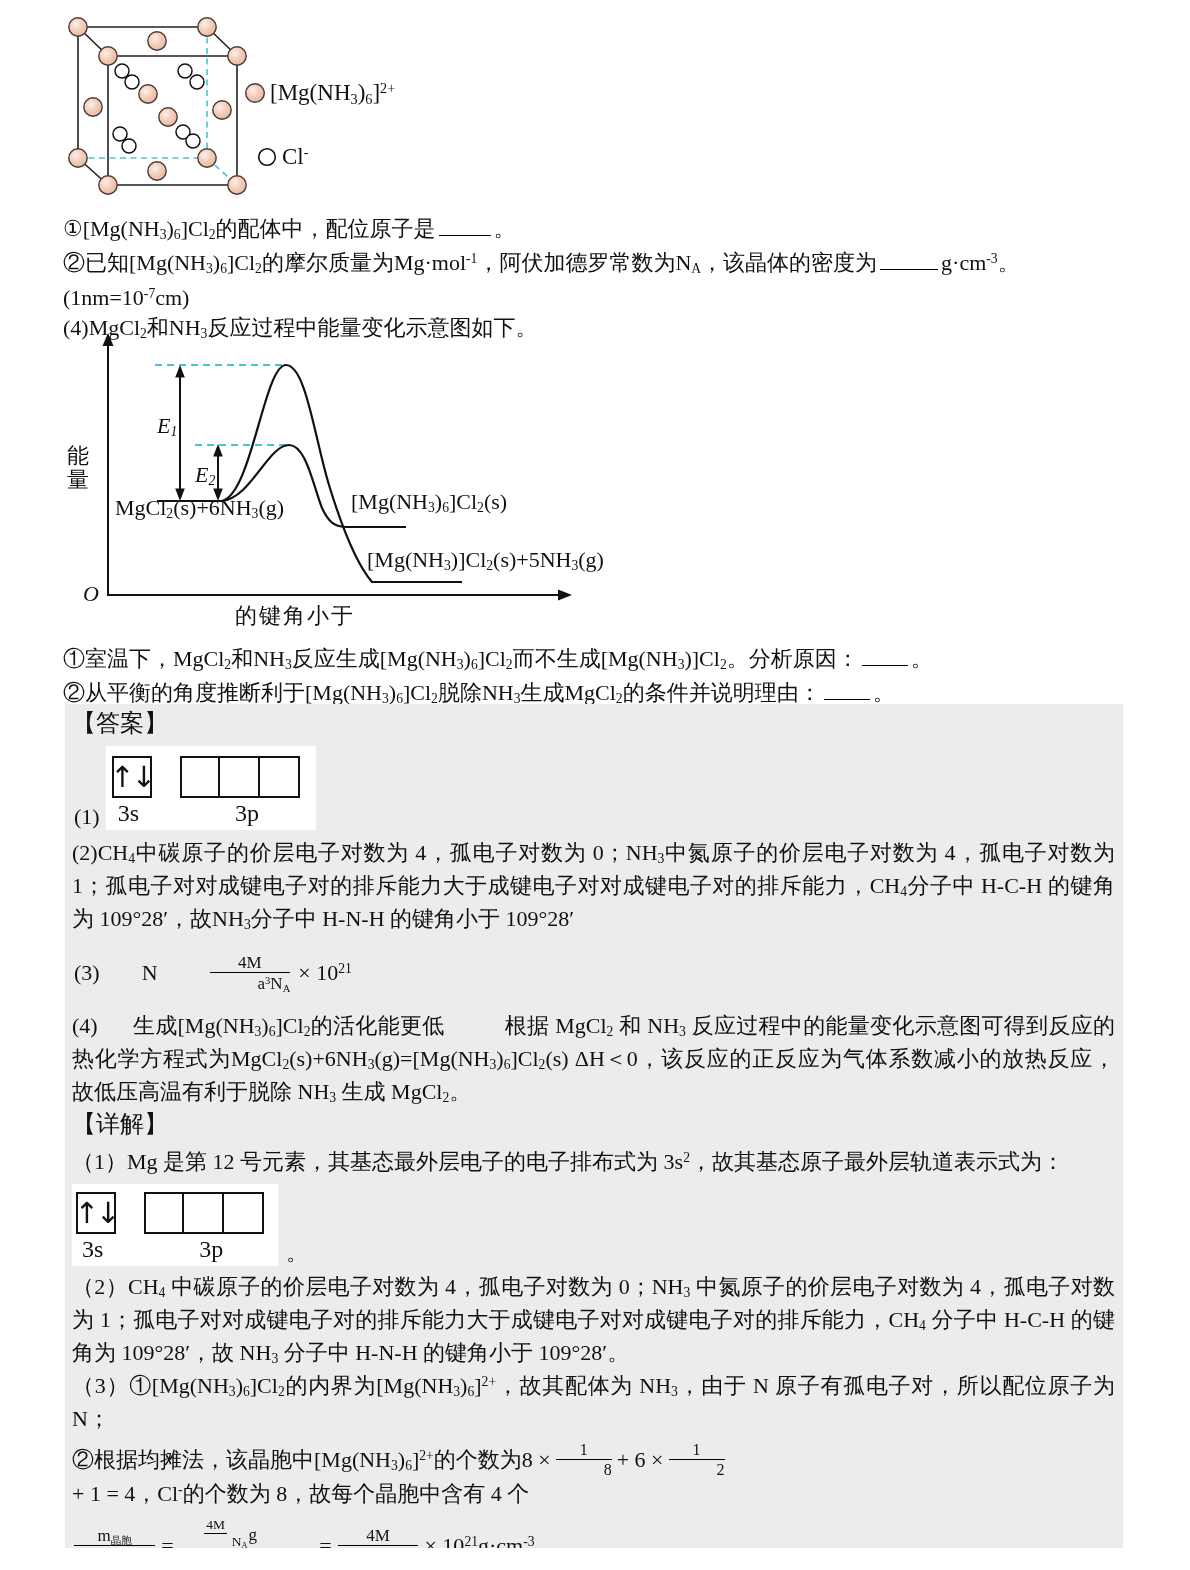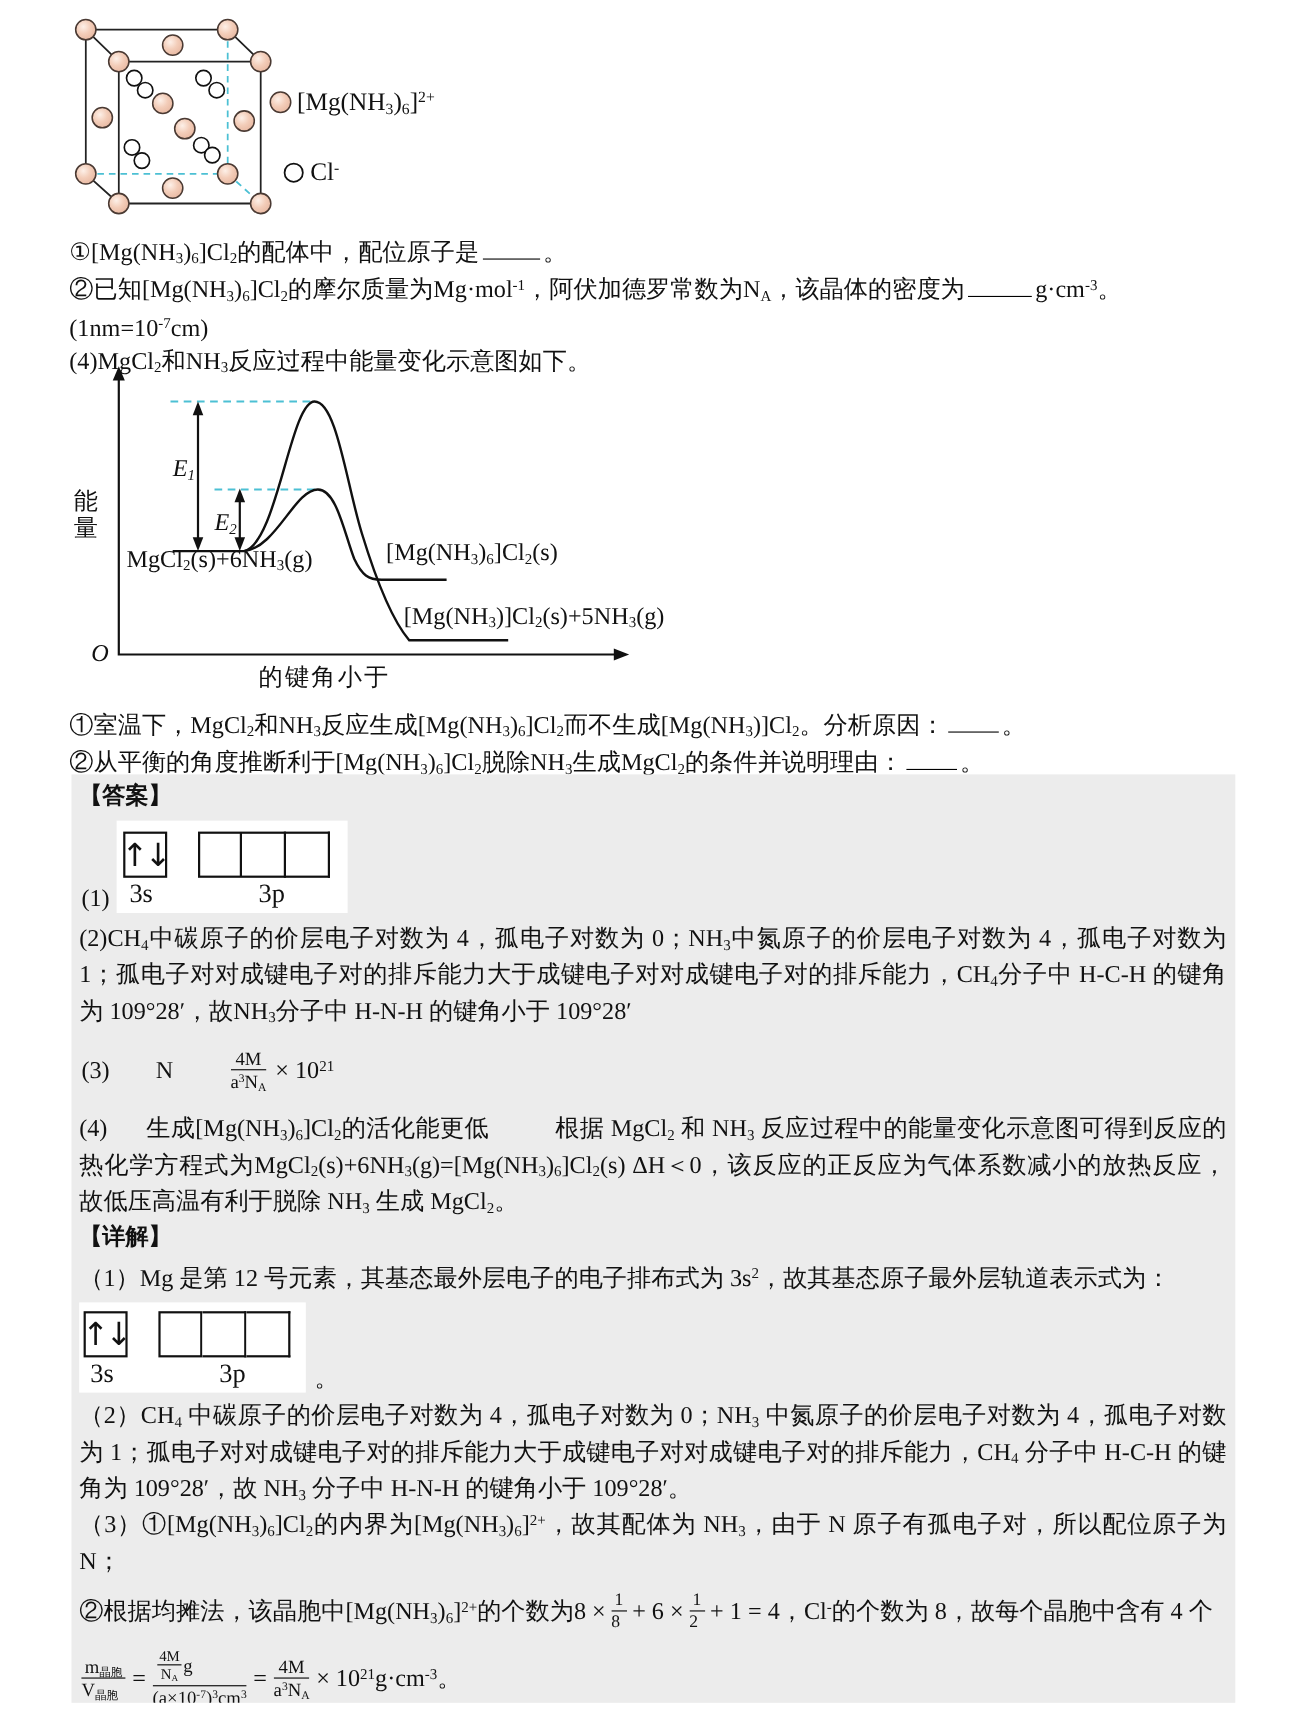--- a/index.html
+++ b/index.html
@@ -27,21 +27,21 @@
   #energy .lbl { position:absolute; white-space:nowrap; font-size:22px; line-height:24px; }
   #ed-ylabel { left:2px; top:112px; width:26px; font-size:23px; line-height:27px; word-break:break-all; white-space:normal !important; }
   #ed-o { left:18px; top:250px; font-style:italic; font-size:24px; }
   #ed-xlabel { left:170px; top:272px; font-size:25px; letter-spacing:2px; }
   .eit { font-style:italic; }
 
   
   #answers { position:absolute; left:65px; top:704px; width:1058px; height:844px;
              background:#ececec; padding:3px 8px 0 7px; overflow:hidden; }
   #answers p { margin:0; line-height:33px; text-align:justify; }
-  .hdr { font-size:21px; line-height:32px;font-weight:bold; }
+  .hdr { font-size:24px; line-height:32px; }
   .row1 { display:flex; align-items:flex-end; margin:6px 0 6px 2px; }
   .orbital { background:#ffffff; display:inline-block; }
   .orb-a { padding:10px 16px 2px 6px; margin-left:6px; }
   .orb-b { padding:8px 14px 2px 4px; }
   .orow { display:flex; }
   .obox { width:40px; height:42px; border:2.5px solid #111; background:#fff;
           display:flex; align-items:center; justify-content:center; }
   .pgroup { display:flex; margin-left:28px; }
   .pgroup .obox { border-left-width:0; }
   .pgroup .obox:first-child { border-left-width:2.5px; }
@@ -51,21 +51,21 @@
   .olabels .pl { margin-left:96px; }
   .num-label { font-size:22px; }
 
   .row3 { display:flex; align-items:center; margin:12px 0 8px 2px; height:52px; }
   .frac, .ifrac, .bigfrac { display:inline-flex; flex-direction:column; 
         line-height:1.12; vertical-align:middle; }
   .frac { font-size:17px; }
   .ifrac { font-size:16px; margin:0 5px; }
   .bigfrac { font-size:17px; }
   .fn { border-bottom:1.5px solid #000; padding:0 3px; text-align:center; }
-  .fd { padding-top:1px; }
+  .fd { padding-top:1px;margin-left:48px; }
   .bigfrac > .fn { display:flex; align-items:center; gap:1px; padding:0 4px 2px; }
   .frac-in { display:inline-flex; flex-direction:column; align-items:center; font-size:13.5px; line-height:1.1; }
   .frac-in .fn { border-bottom:1.2px solid #000; padding:0 2px; }
   .sp35 { display:inline-block; width:35px; }
   .sp42 { display:inline-block; width:42px; }
   .sp52 { display:inline-block; width:52px; }
   .sp60 { display:inline-block; width:60px; }
   .item4 { margin-top:10px !important; }
   .hdr2 { margin-top:8px; }
   .d1 { margin-top:4px !important; }

